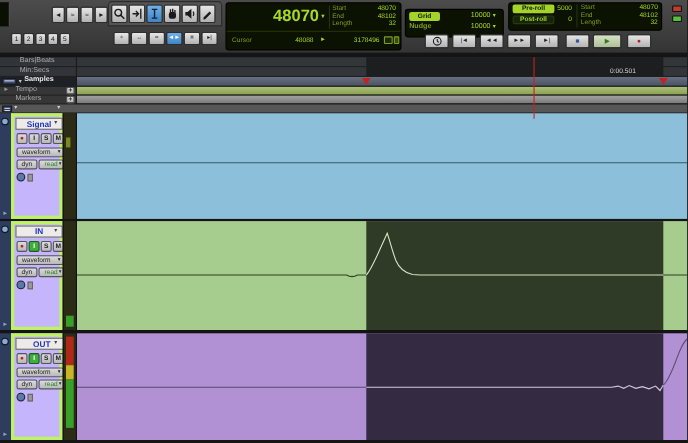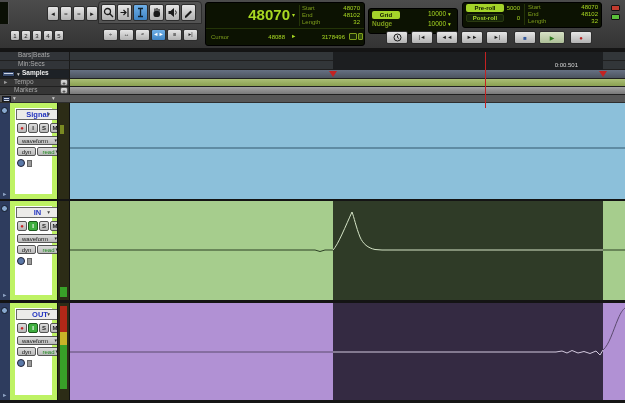--- a/index.html
+++ b/index.html
@@ -12,21 +12,21 @@
   .btn.active{background:linear-gradient(#6fb0e8,#3f84c4);color:#fff;}
   .led{background:#0c1202;border:1px solid #000;border-radius:3px;}
   .green{color:#a8d822;} .dimgreen{color:#7f9f1c;}
   .pill{background:#a4d42a;color:#101801;border-radius:2px;font-weight:bold;
         display:flex;align-items:center;justify-content:center;}
   .pill.dark{background:#16240a;color:#a4d42a;border:1px solid #2a3a10;}
   .toolbar{left:0;top:0;width:625px;height:50px;background:linear-gradient(#4c4c4c,#343434);
            border-bottom:2px solid #151515;}
   .rrow-head{background:#313438;border-right:1px solid #1a1a1a;border-bottom:1px solid #202020;color:#a8a8a8;}
   .rrow-lane{border-bottom:1px solid #202020;}
-  .ctrl{background:#ffffff;border:5px solid #bef264;}
+  .ctrl{background:#c4b5fd;border:3px solid #bef264;}
   .cbtn{background:linear-gradient(#dcdcdc,#b8b8b8);border:1px solid #555;border-radius:2px;
         display:flex;align-items:center;justify-content:center;font-weight:bold;color:#222;}
   .namebar{background:#ecebe9;border:1px solid #666;color:#2334c0;font-weight:bold;
            display:flex;align-items:center;justify-content:center;}
   .tri-down{width:0;height:0;border-left:4px solid transparent;border-right:4px solid transparent;
             border-top:6px solid #c42222;}
   svg{display:block;}
 </style>
 </head>
 <body>

